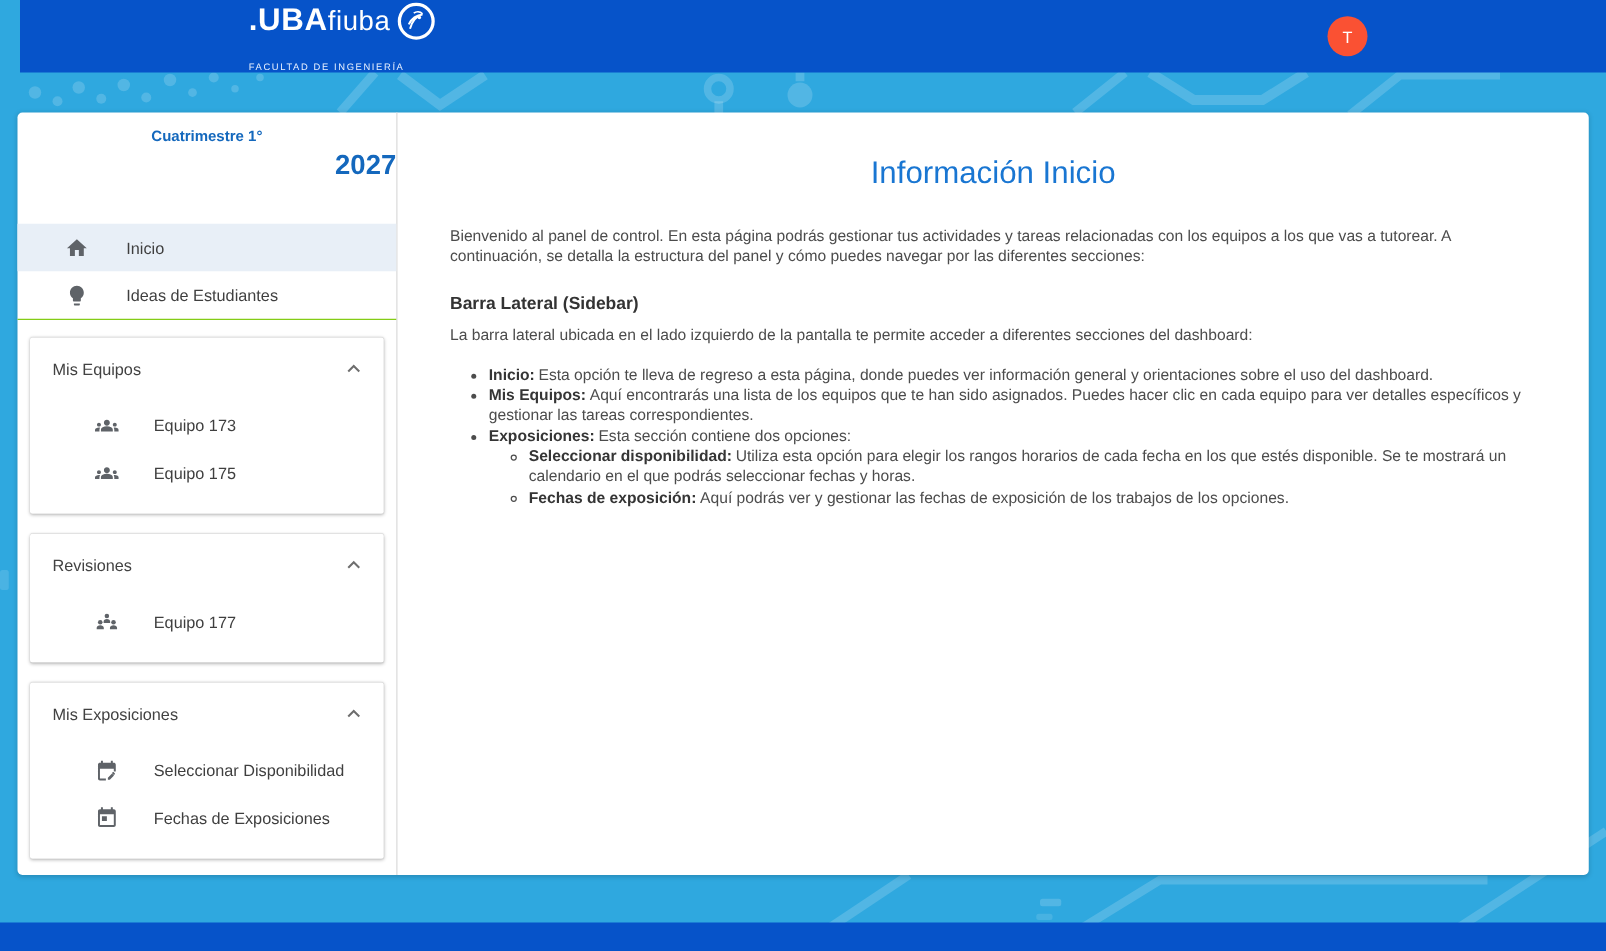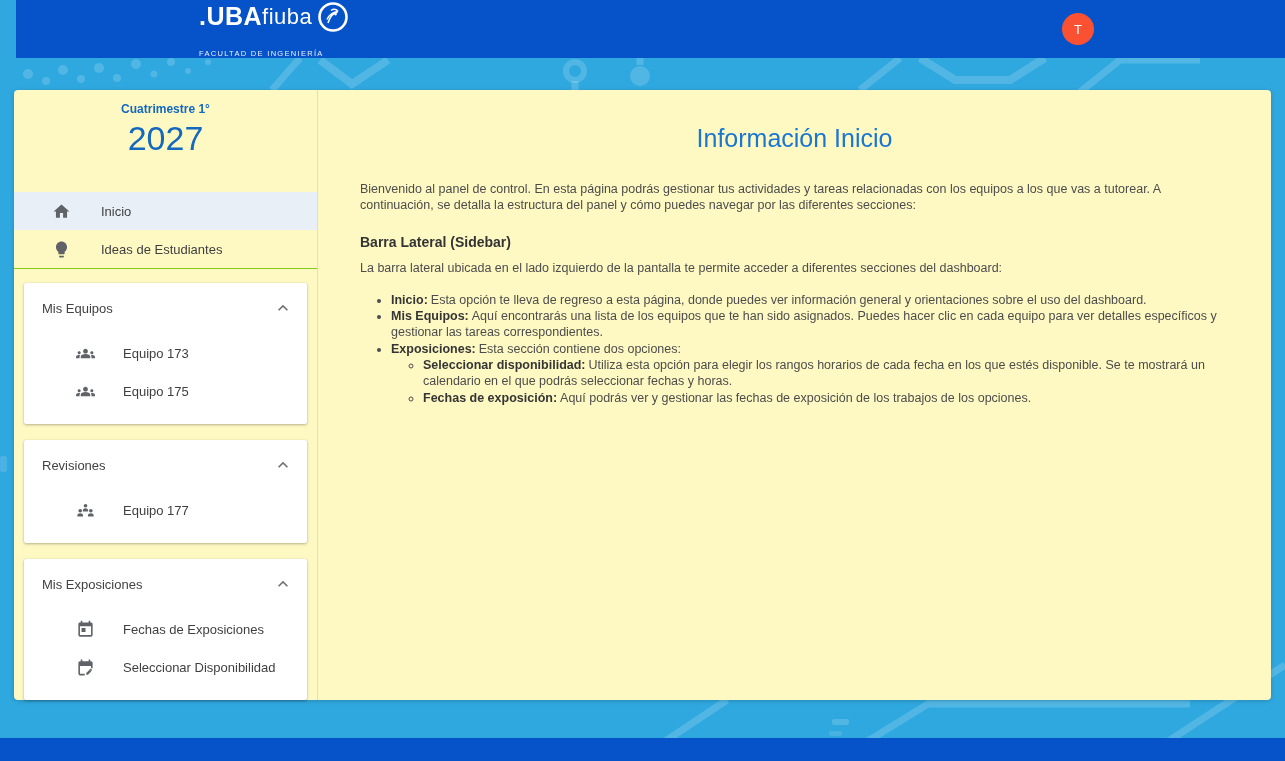--- a/index.html
+++ b/index.html
@@ -31,29 +31,29 @@
     position: absolute; right: 191px; top: 13px;
     width: 32px; height: 32px; border-radius: 50%;
     background: #fa5133; border: none; cursor: pointer;
     color: #fff; font-size: 13px; font-family: "Liberation Sans", sans-serif;
     display: flex; align-items: center; justify-content: center;
   }
 
   
   .main-card {
     position: absolute; left: 14px; top: 90px; width: 1257px; height: 610px;
-    background: #fef9c3; border-radius: 4px; z-index: 2;
+    background: #ffffff; border-radius: 4px; z-index: 2;
     box-shadow: 0 1px 4px rgba(0,0,0,0.18);
     display: flex;
   }
 
   
   .sidebar { width: 304px; border-right: 1px solid #dcdcdc; padding-top: 12px; }
   .term { text-align: center; color: #1468bd; font-weight: 700; font-size: 12px; }
-  .year { text-align: center; color: #1468bd; font-weight: 400; font-size: 34px; margin-top: 3px; }
+  .year { text-align: right; color: #1468bd; font-weight: 700; font-size: 22px; margin-top: 3px; }
   .nav { margin-top: 34px; border-bottom: 1px solid #84cc16; }
   .nav-item {
     height: 38px; display: flex; align-items: center;
     padding-left: 38px; cursor: pointer; font-size: 13px; color: #3f3f3f;
   }
   .nav-item svg { width: 19px; height: 19px; fill: #5f6368; margin-right: 30px; flex: none; }
   .nav-item.selected { background: #e8eff7; }
 
   .section-card {
     margin: 14px 10px 16px;
@@ -214,30 +214,30 @@
     <div class="section-card">
       <div class="section-head">
         <span>Mis Exposiciones</span>
         <svg viewBox="0 0 24 24">
             <path d="M12 8l-6 6 1.41 1.41L12 10.83l4.59 4.58L18 14z"></path>
           </svg>
       </div>
       <div class="section-items">
         <div class="nav-item">
           <svg viewBox="0 0 24 24">
-              <path d="M19 3h-1V1h-2v2H8V1H6v2H5c-1.1 0-2 .9-2 2v14c0 1.1.9 2 2 2h14c1.1 0 2-.9 2-2V5c0-1.1-.9-2-2-2zm0 16H5V8h14v11zM7 10h5v5H7z"></path>
-            </svg>
-          <span>Fechas de Exposiciones</span>
-        </div>
-        <div class="nav-item">
-          <svg viewBox="0 0 24 24">
               <path d="M5 10h14V8H5v2zm14-6h-1V2h-2v2H8V2H6v2H5c-1.1 0-2 .9-2 2v14c0 1.1.9 2 2 2h6v-2H5V10h14v3h2V6c0-1.1-.9-2-2-2z"></path>
               <path d="M17.2 14.9l2 2-4.2 4.2h-2v-2l4.2-4.2zm2.9-.1l-1.1-1.1c-.3-.3-.8-.3-1.1 0l-.8.8 2 2 .9-.8c.4-.3.4-.6.1-.9z"></path>
             </svg>
           <span>Seleccionar Disponibilidad</span>
+        </div>
+        <div class="nav-item">
+          <svg viewBox="0 0 24 24">
+              <path d="M19 3h-1V1h-2v2H8V1H6v2H5c-1.1 0-2 .9-2 2v14c0 1.1.9 2 2 2h14c1.1 0 2-.9 2-2V5c0-1.1-.9-2-2-2zm0 16H5V8h14v11zM7 10h5v5H7z"></path>
+            </svg>
+          <span>Fechas de Exposiciones</span>
         </div>
       </div>
     </div>
   </aside>
 
   <main class="content">
     <h1>Información Inicio</h1>
     <p>Bienvenido al panel de control. En esta página podrás gestionar tus actividades y tareas relacionadas con los equipos a los que vas a tutorear. A continuación, se detalla la estructura del panel y cómo puedes navegar por las diferentes secciones:</p>
     <h2>Barra Lateral (Sidebar)</h2>
     <p>La barra lateral ubicada en el lado izquierdo de la pantalla te permite acceder a diferentes secciones del dashboard:</p>

